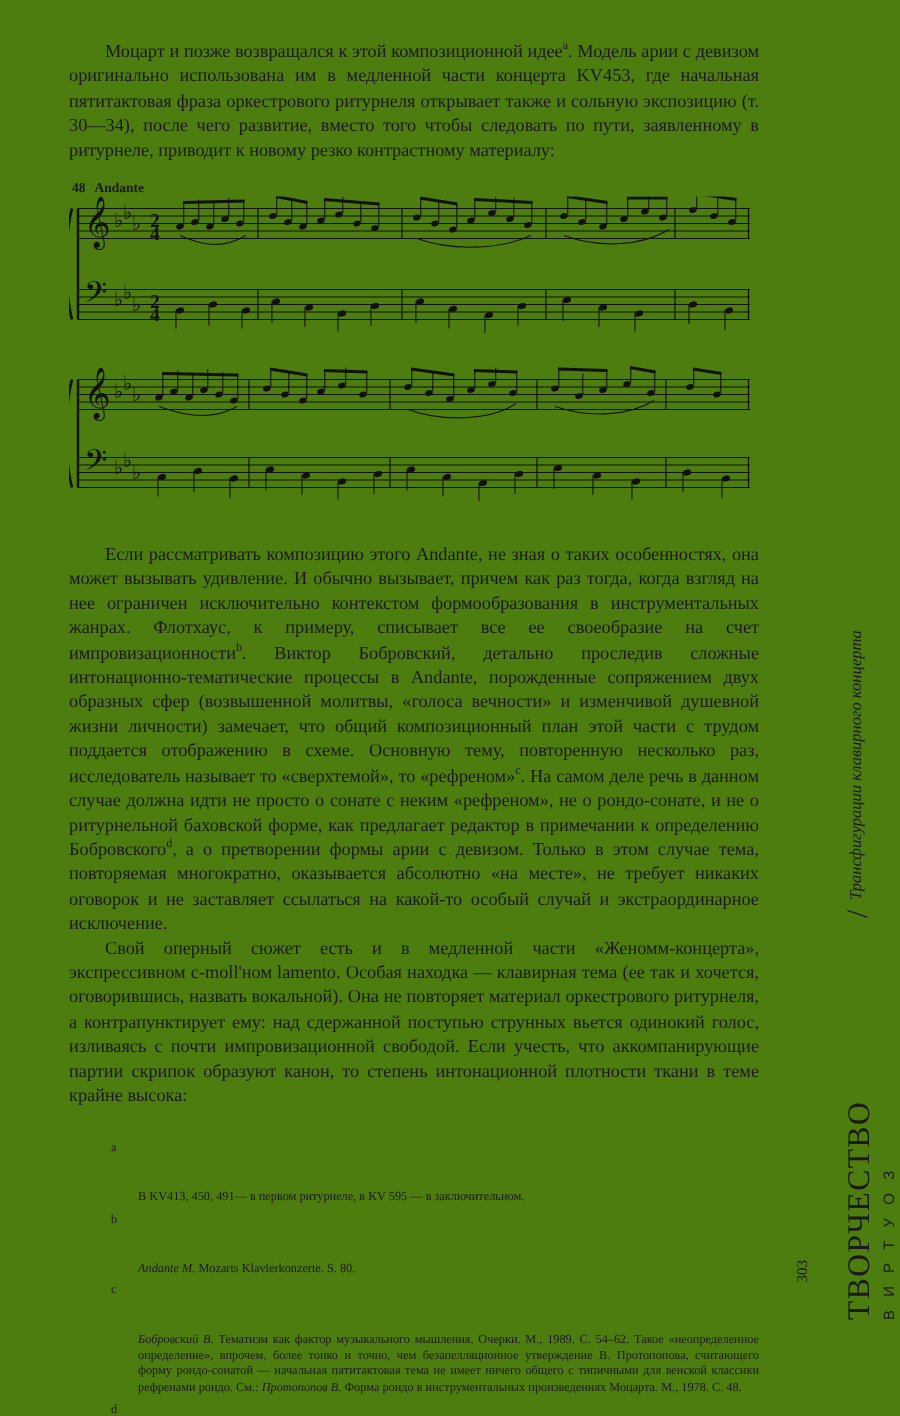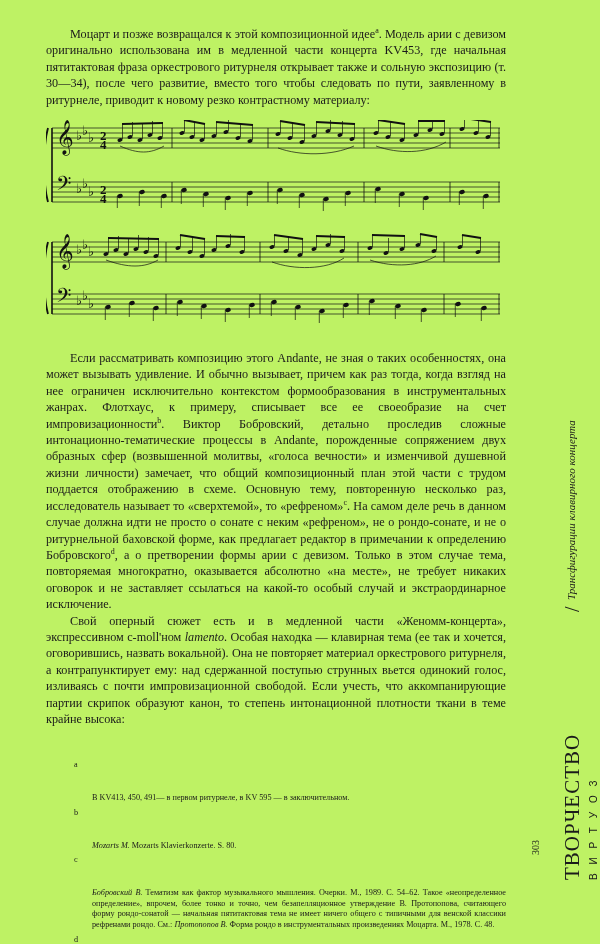--- a/index.html
+++ b/index.html
@@ -15,21 +15,21 @@
     color: #1a1a1a;
     overflow: hidden;
   }
 
   
   .page {
     position: absolute;
     left: 0; top: 0;
     width: 600px;
     height: 944px;
-    background: #bef264;
+    background: #4d7c0f;
   }
 
   
   .content {
     position: absolute;
     left: 46px;
     top: 26px;
     width: 460px;
   }
 
@@ -41,21 +41,21 @@
     text-indent: 24px;
     hyphens: auto;
   }
   p.body-par + p.body-par { margin-top: 0px; }
 
   .sup {
     font-size: 8px;
     vertical-align: super;
     line-height: 0;
   }
-  .ital { font-style: italic; }
+  .ital { }
 
   
   .music {
     margin: 12px 0 10px 0;
     width: 460px;
     position: relative;
   }
   .music-label {
     font-size: 9px;
     font-weight: bold;
@@ -150,20 +150,23 @@
 </head>
 <body>
 
 <div class="page">
 
   <div class="content">
 
     <p class="body-par"><span>Моцарт и позже возвращался к этой композиционной идее<span class="sup">a</span>. Модель арии с девизом оригинально использована им в медленной части концерта KV453, где начальная пятитактовая фраза оркестрового ритурнеля открывает также и сольную экспозицию (т. 30—34), после чего развитие, вместо того чтобы следовать по пути, заявленному в ритурнеле, приводит к новому резко контрастному материалу:</span></p>
 
     <div class="music">
+      <div class="music-label">
+        <span class="num">48</span><span>Andante</span>
+      </div>
 
       <div class="systemwrap">
         <svg class="score" width="460" height="112" viewBox="0 0 460 112">
           <g stroke="#111" stroke-width="0.7">
 
             <line x1="6" y1="8" x2="454" y2="8"></line>
             <line x1="6" y1="13" x2="454" y2="13"></line>
             <line x1="6" y1="18" x2="454" y2="18"></line>
             <line x1="6" y1="23" x2="454" y2="23"></line>
             <line x1="6" y1="28" x2="454" y2="28"></line>
@@ -488,21 +491,21 @@
     <p class="body-par"><span>Свой оперный сюжет есть и в медленной части «Женомм-концерта», экспрессивном c-moll'ном </span><span class="ital">lamento</span><span>. Особая находка — клавирная тема (ее так и хочется, оговорившись, назвать вокальной). Она не повторяет материал оркестрового ритурнеля, а контрапунктирует ему: над сдержанной поступью струнных вьется одинокий голос, изливаясь с почти импровизационной свободой. Если учесть, что аккомпанирующие партии скрипок образуют канон, то степень интонационной плотности ткани в теме крайне высока:</span></p>
   </div>
 
   <div class="footnotes">
       <div class="fn-row">
         <div class="fn-mark">a</div>
         <div class="fn-text"><span>В KV413, 450, 491— в первом ритурнеле, в KV 595 — в заключительном.</span></div>
       </div>
       <div class="fn-row">
         <div class="fn-mark">b</div>
-        <div class="fn-text"><i>Mozarts M. </i><span>Mozarts Klavierkonzerte. S. 80.</span></div>
+        <div class="fn-text"><i>Andante M. </i><span>Mozarts Klavierkonzerte. S. 80.</span></div>
       </div>
       <div class="fn-row">
         <div class="fn-mark">c</div>
         <div class="fn-text"><i>Бобровский В. </i><span>Тематизм как фактор музыкального мышления. Очерки. М., 1989. С. 54–62. Такое «неопределенное определение», впрочем, более тонко и точно, чем безапелляционное утверждение В. Протопопова, считающего форму рондо-сонатой — начальная пятитактовая тема не имеет ничего общего с типичными для венской классики рефренами рондо. См.: </span><i>Протопопов В. </i><span>Форма рондо в инструментальных произведениях Моцарта. М., 1978. С. 48.</span></div>
       </div>
       <div class="fn-row">
         <div class="fn-mark">d</div>
         <div class="fn-text"><i>Бобровский В. </i><span>Тематизм как фактор музыкального мышления. С. 73.</span></div>
       </div>
     </div>

